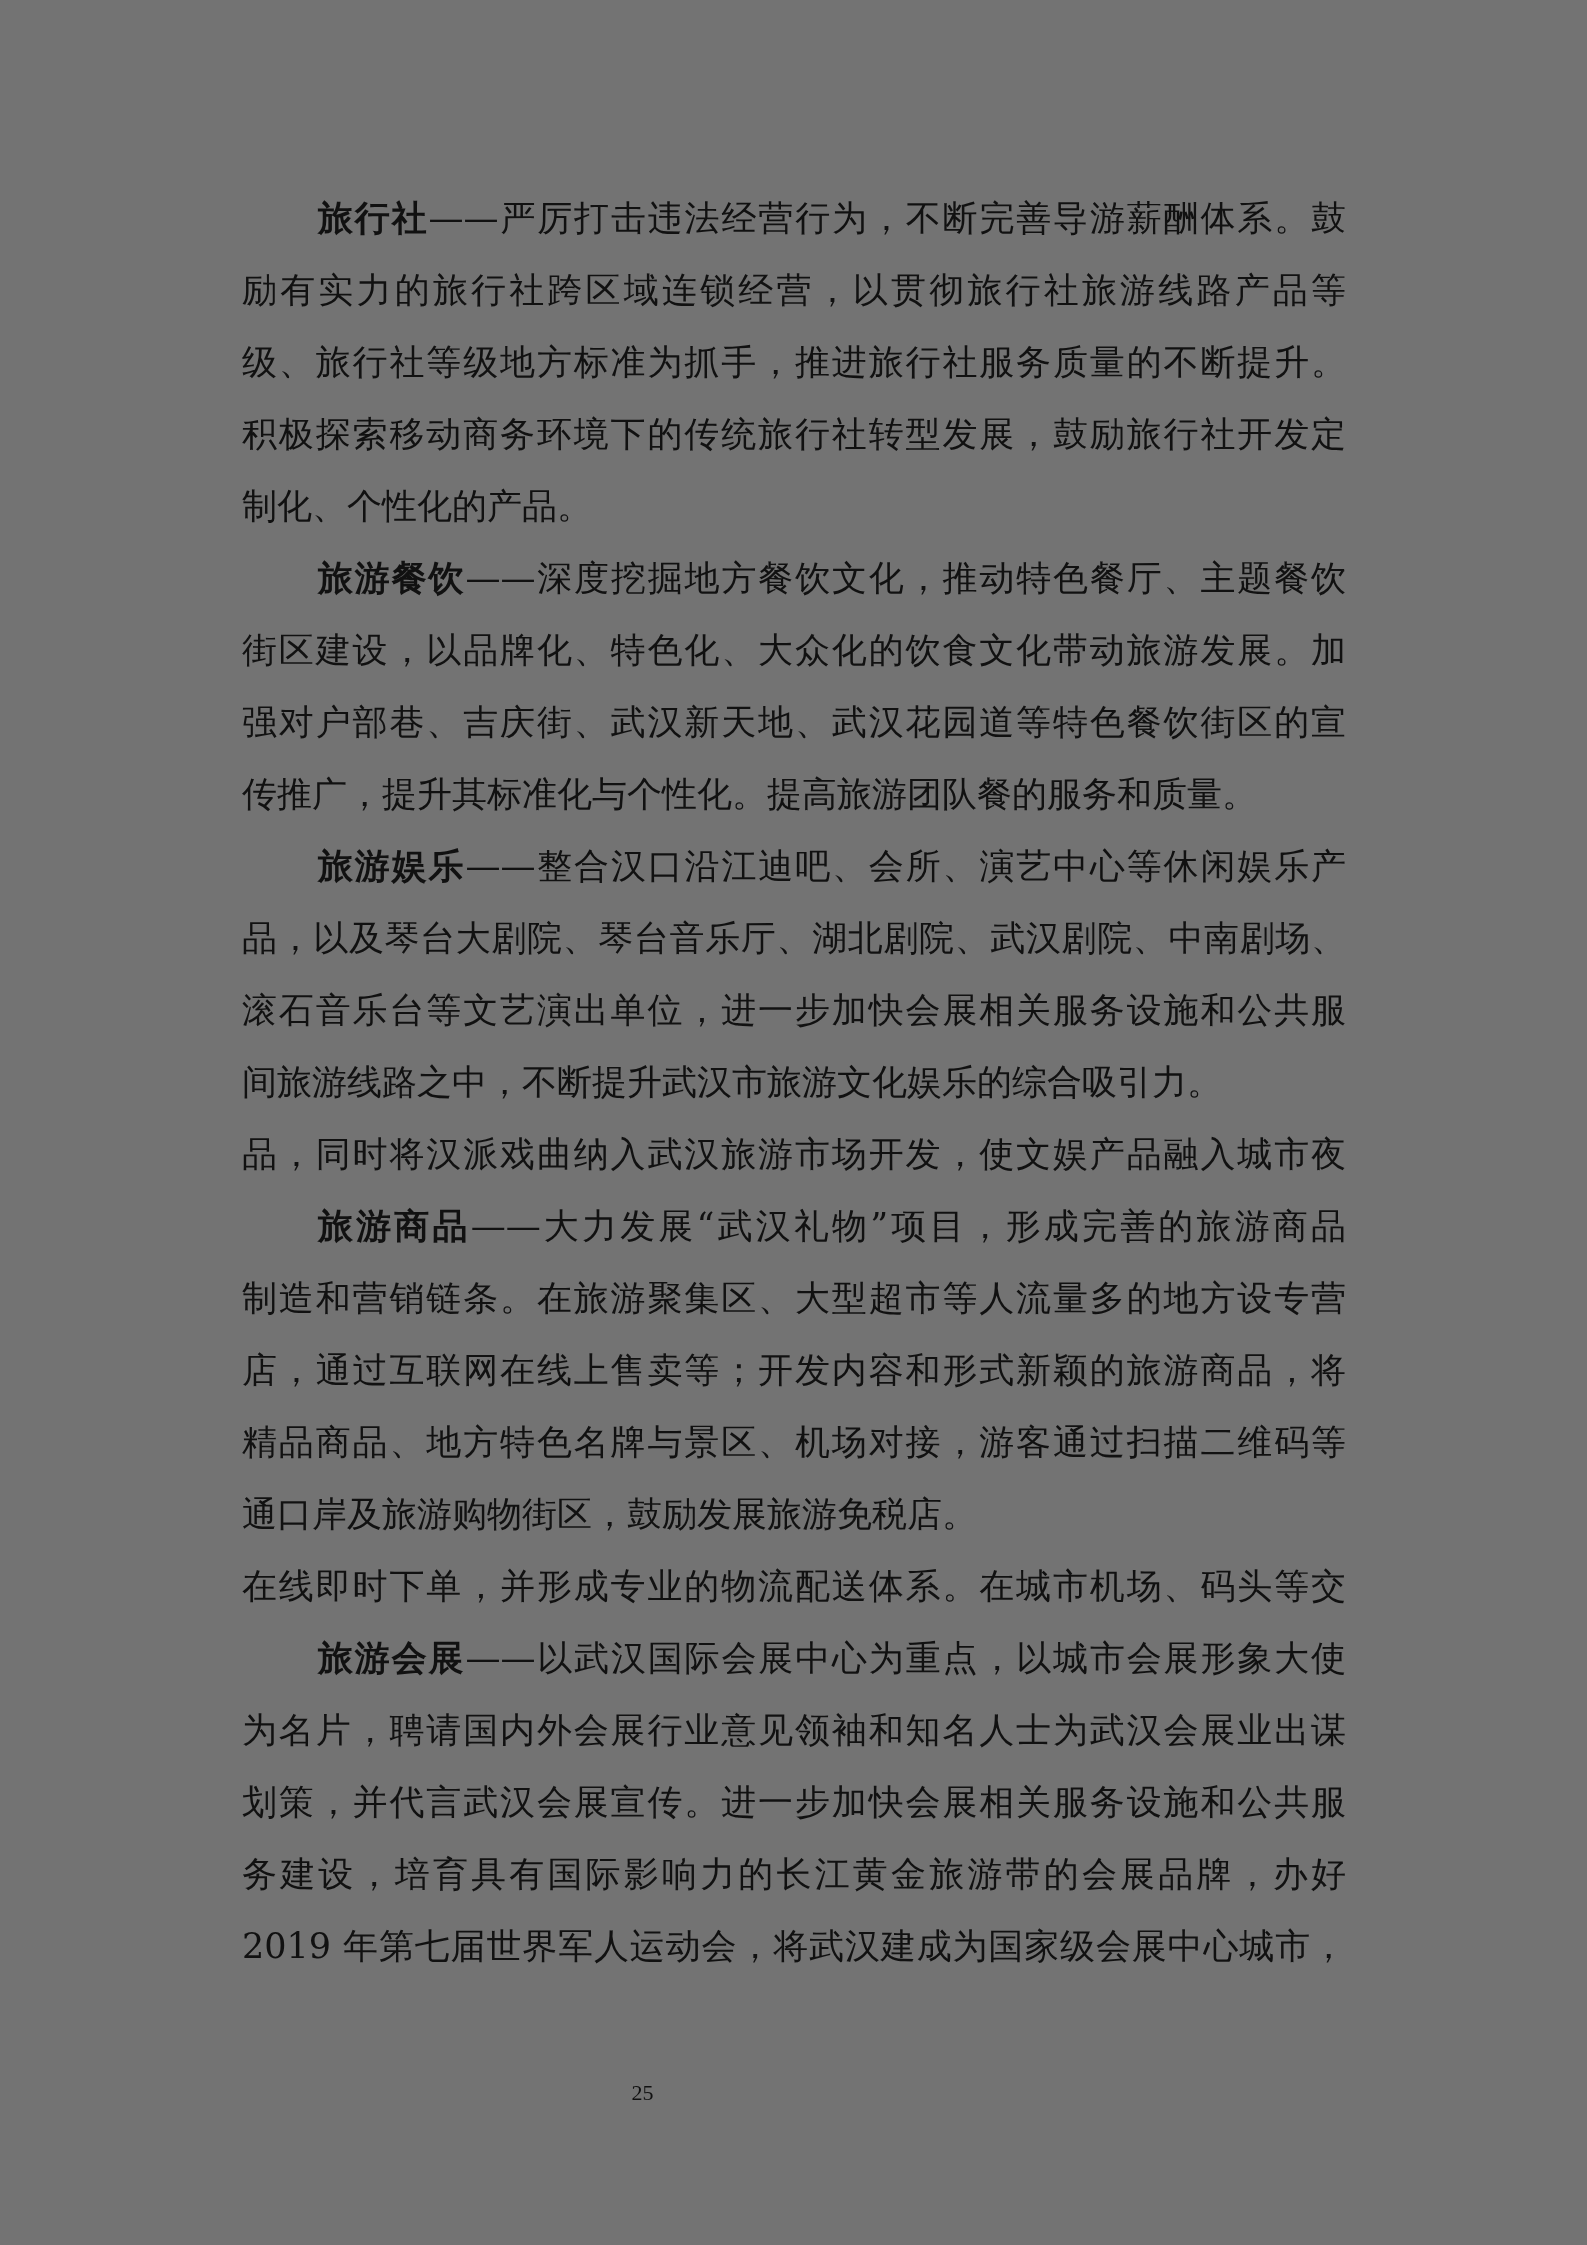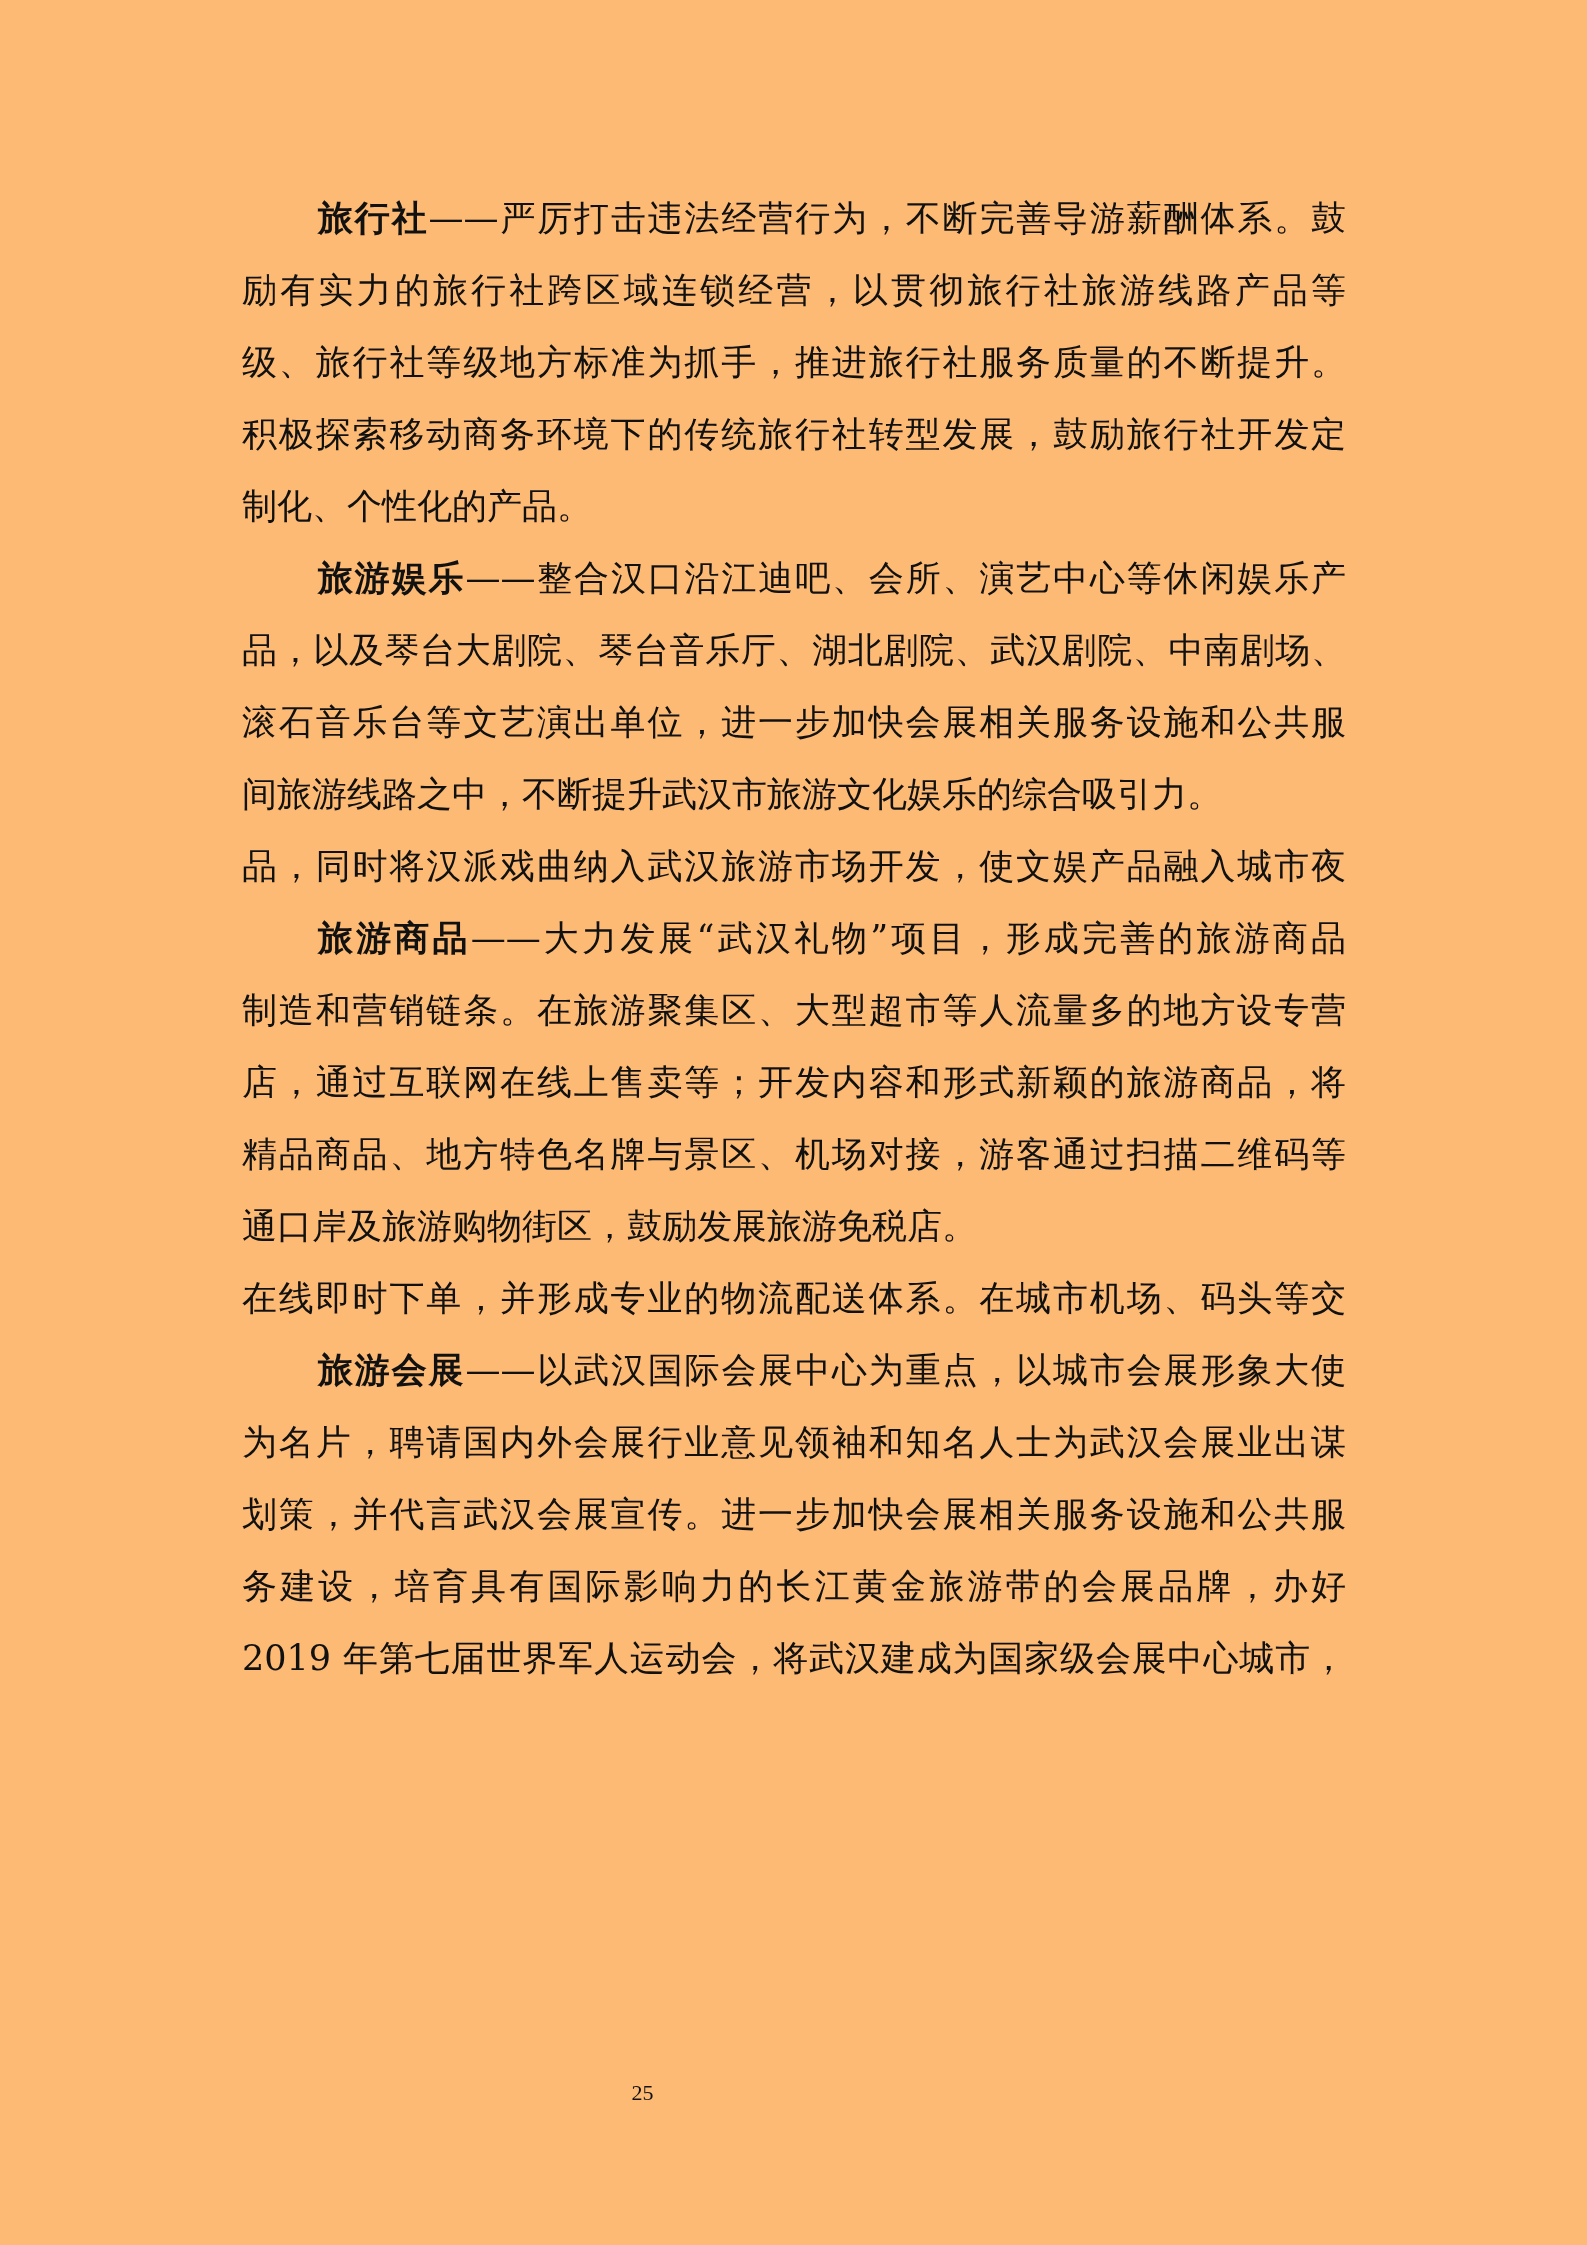--- a/index.html
+++ b/index.html
@@ -1,17 +1,17 @@
 <!DOCTYPE html>
 <html><head>
 <meta charset="utf-8">
 <style>
   html, body { margin: 0; padding: 0; background: #ffffff; }
   body { width: 1587px; height: 2245px; position: relative; overflow: hidden; }
-  .page { position: absolute; left: 0; top: 0; width: 1587px; height: 2245px; background: #fdba74; }
+  .page { position: absolute; left: 0; top: 0; width: 1587px; height: 2245px; background: #737373; }
   .content {
     position: absolute; left: 242px; top: 182px; width: 1104px;
     font-family: "DejaVu Serif", "Liberation Serif", serif;
     color: #111;
     font-size: 35px;
   }
   .line {
     height: 72px; line-height: 72px;
     white-space: nowrap;
     text-align: justify; text-align-last: justify;
@@ -34,20 +34,26 @@
   <div class="content">
 
     <div class="paragraph">
       <div class="line first"><span class="lead">旅行社</span><span>——严厉打击违法经营行为，不断完善导游薪酬体系。鼓</span></div>
       <div class="line">励有实力的旅行社跨区域连锁经营，以贯彻旅行社旅游线路产品等</div>
       <div class="line">级、旅行社等级地方标准为抓手，推进旅行社服务质量的不断提升。</div>
       <div class="line">积极探索移动商务环境下的传统旅行社转型发展，鼓励旅行社开发定</div>
       <div class="line last">制化、个性化的产品。</div>
     </div>
 
+    <div class="paragraph">
+      <div class="line first"><span class="lead">旅游餐饮</span><span>——深度挖掘地方餐饮文化，推动特色餐厅、主题餐饮</span></div>
+      <div class="line">街区建设，以品牌化、特色化、大众化的饮食文化带动旅游发展。加</div>
+      <div class="line">强对户部巷、吉庆街、武汉新天地、武汉花园道等特色餐饮街区的宣</div>
+      <div class="line last">传推广，提升其标准化与个性化。提高旅游团队餐的服务和质量。</div>
+    </div>
 
     <div class="paragraph">
       <div class="line first"><span class="lead">旅游娱乐</span><span>——整合汉口沿江迪吧、会所、演艺中心等休闲娱乐产</span></div>
       <div class="line">品，以及琴台大剧院、琴台音乐厅、湖北剧院、武汉剧院、中南剧场、</div>
       <div class="line">滚石音乐台等文艺演出单位，进一步加快会展相关服务设施和公共服</div>
       <div class="line last">间旅游线路之中，不断提升武汉市旅游文化娱乐的综合吸引力。</div>
       <div class="line">品，同时将汉派戏曲纳入武汉旅游市场开发，使文娱产品融入城市夜</div>
     </div>
 
     <div class="paragraph">

